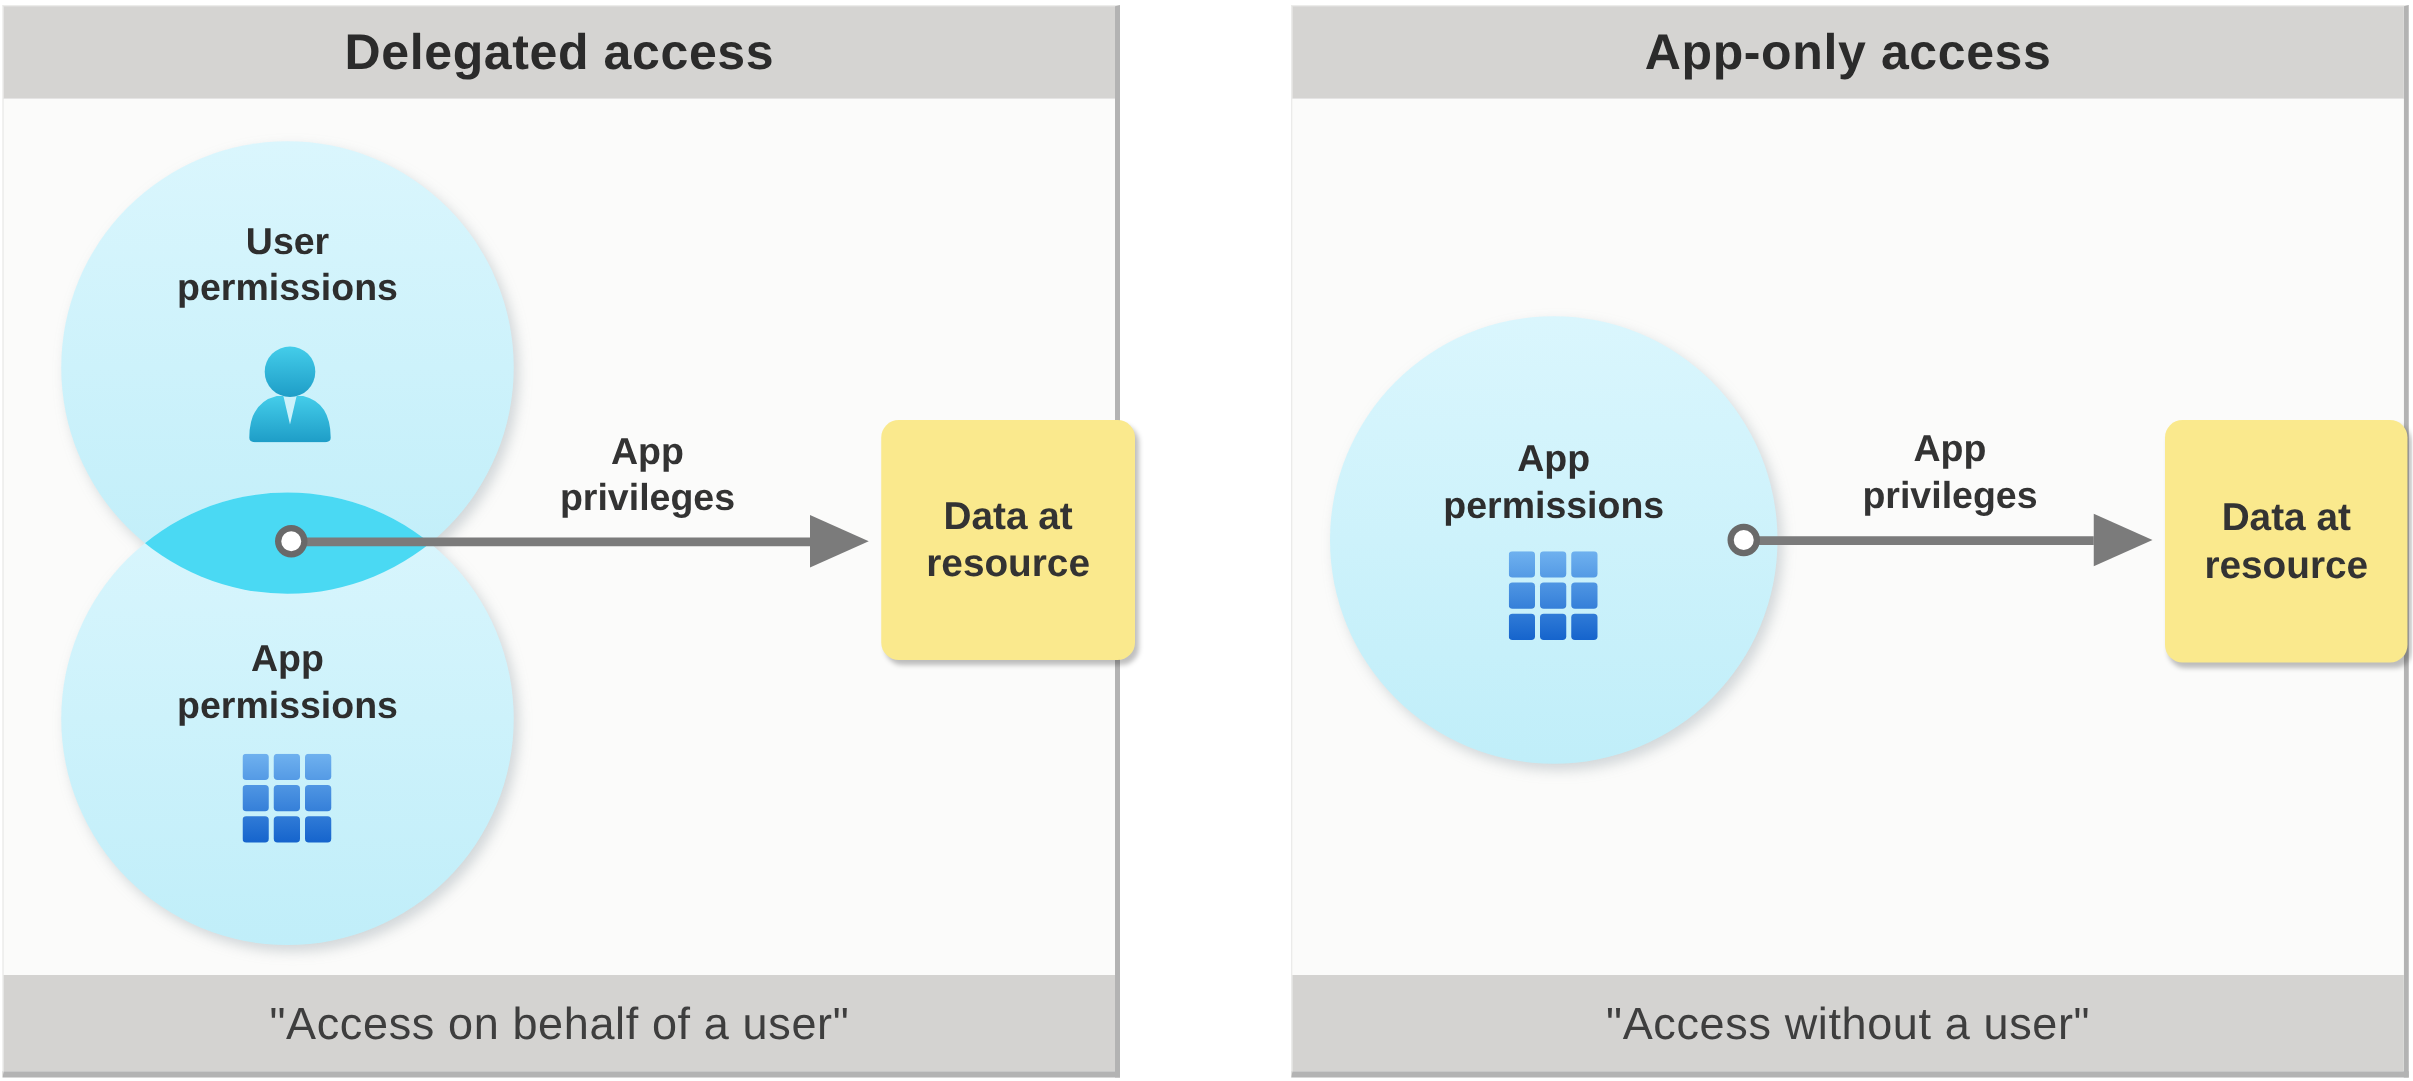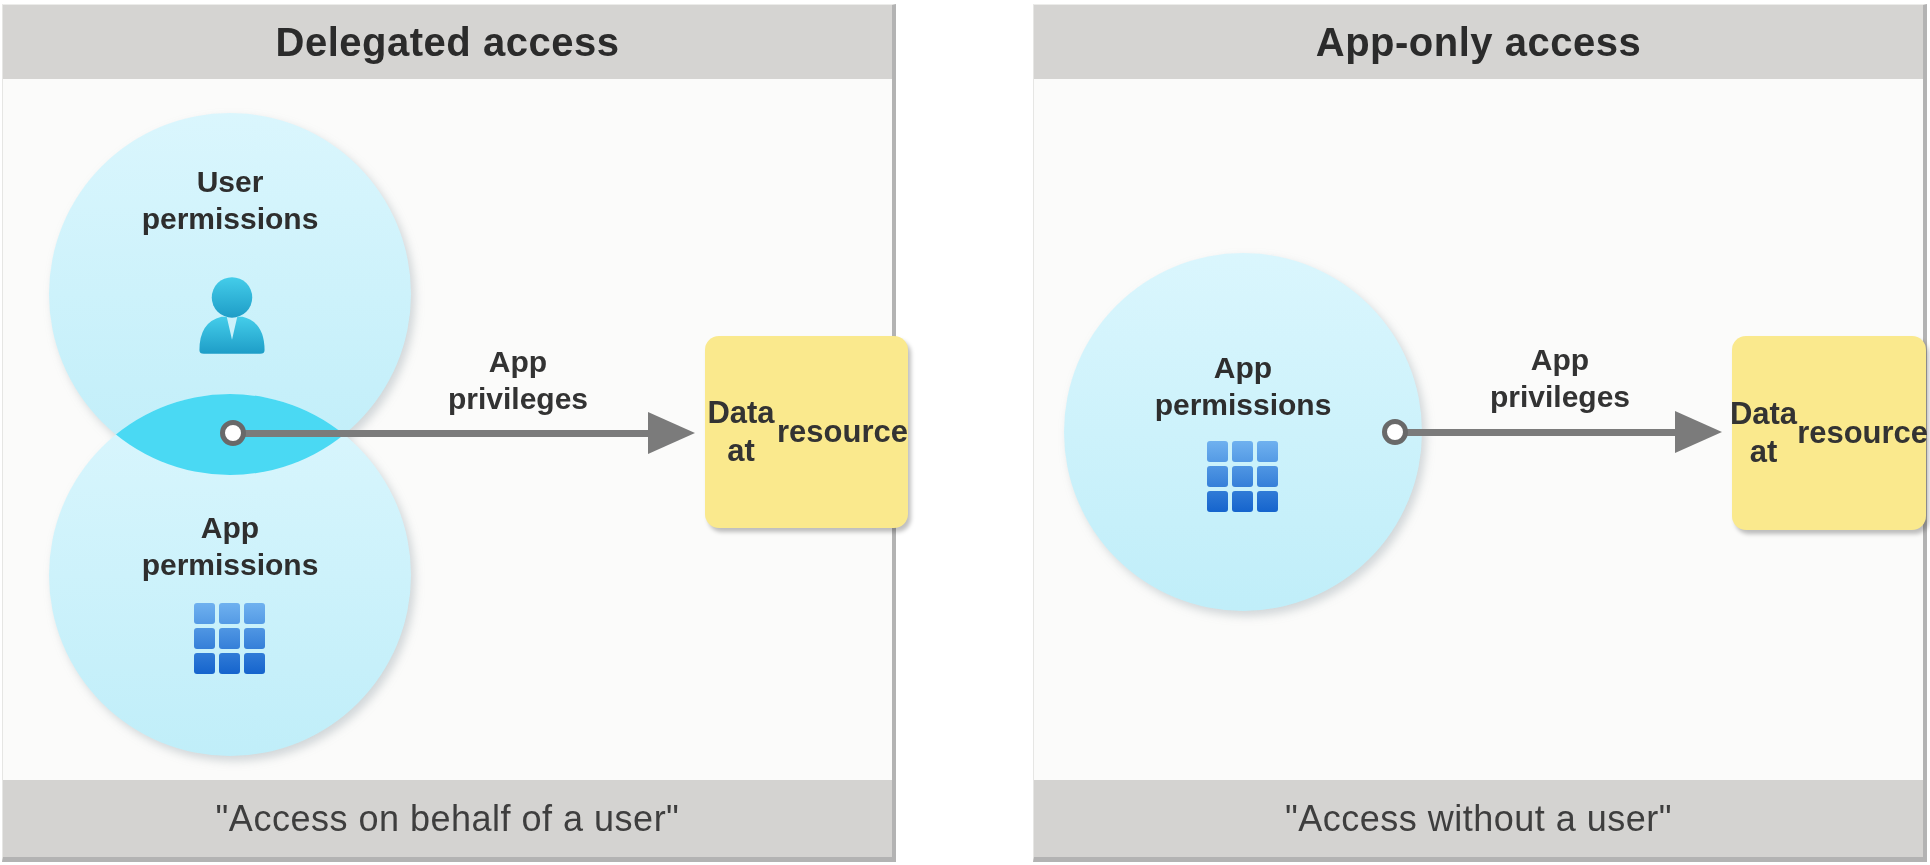--- a/index.html
+++ b/index.html
@@ -32,21 +32,21 @@
   .conn-dot{position:absolute;width:16px;height:16px;border-radius:50%;
             background:#ffffff;border:5px solid #696969;}
 
   .arrow-line{position:absolute;height:7px;background:#7b7b7b;}
   .arrow-head{position:absolute;width:0;height:0;
               border-top:21px solid transparent;border-bottom:21px solid transparent;
               border-left:47px solid #7b7b7b;}
 
   .target-box{position:absolute;background:#fae98d;border-radius:14px;
               box-shadow:3px 4px 4px rgba(0,0,0,0.25);
-              display:flex;flex-direction:row;align-items:center;justify-content:center;
+              display:flex;flex-direction:column;align-items:center;justify-content:center;
               font-size:31px;font-weight:bold;color:#333333;line-height:38px;text-align:center;}
 </style>
 </head>
 <body>
 
 <div class="panel panel-left">
   <div class="panel-header">
     <span>Delegated access</span>
   </div>
 
@@ -62,21 +62,21 @@
             <circle cx="227" cy="215" r="181"></circle>
           </clipPath>
       </defs>
       <g class="shape-shadow">
         <circle cx="227" cy="215" r="181" fill="url(#cg1)"></circle>
         <circle cx="227" cy="496" r="181" fill="url(#cg1)"></circle>
       </g>
       <circle cx="227" cy="496" r="181" fill="#4ad9f3" clip-path="url(#clip1)"></circle>
     </svg>
 
-    <div class="circle-label" style="left:67px;top:84px">
+    <div class="circle-label" style="left:67px;top:96px">
       <div>User</div>
       <div>permissions</div>
     </div>
 
     <div class="icon-wrap" style="left:185px;top:197px">
       <svg width="88" height="78" viewBox="0 0 100 88">
         <defs>
           <linearGradient id="pg1" x1="0" y1="0" x2="0" y2="1">
             <stop offset="0" stop-color="#44cdea"></stop>
               <stop offset="1" stop-color="#1e9dc7"></stop>

